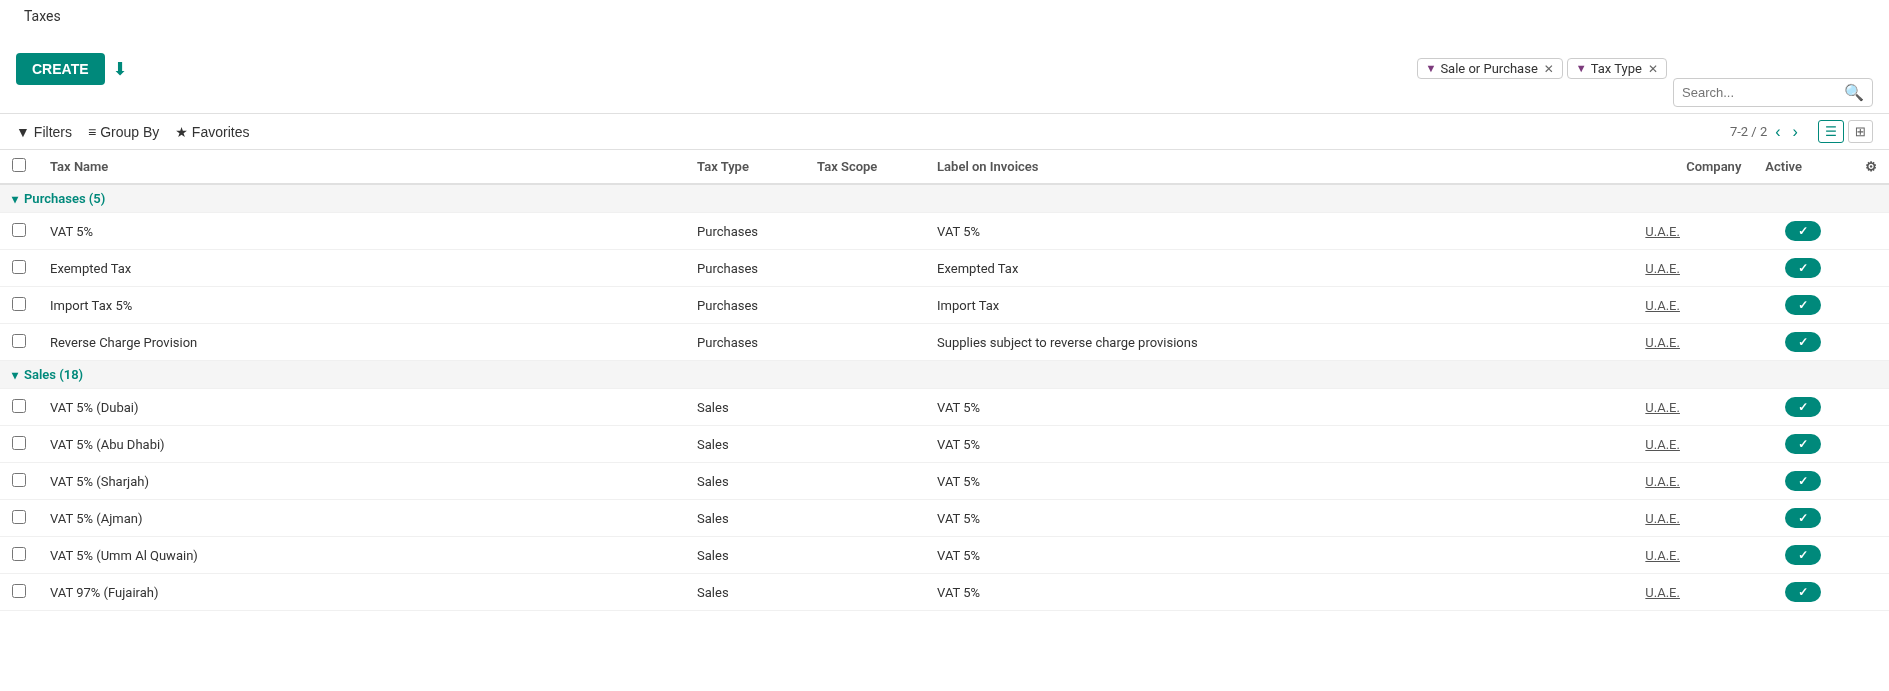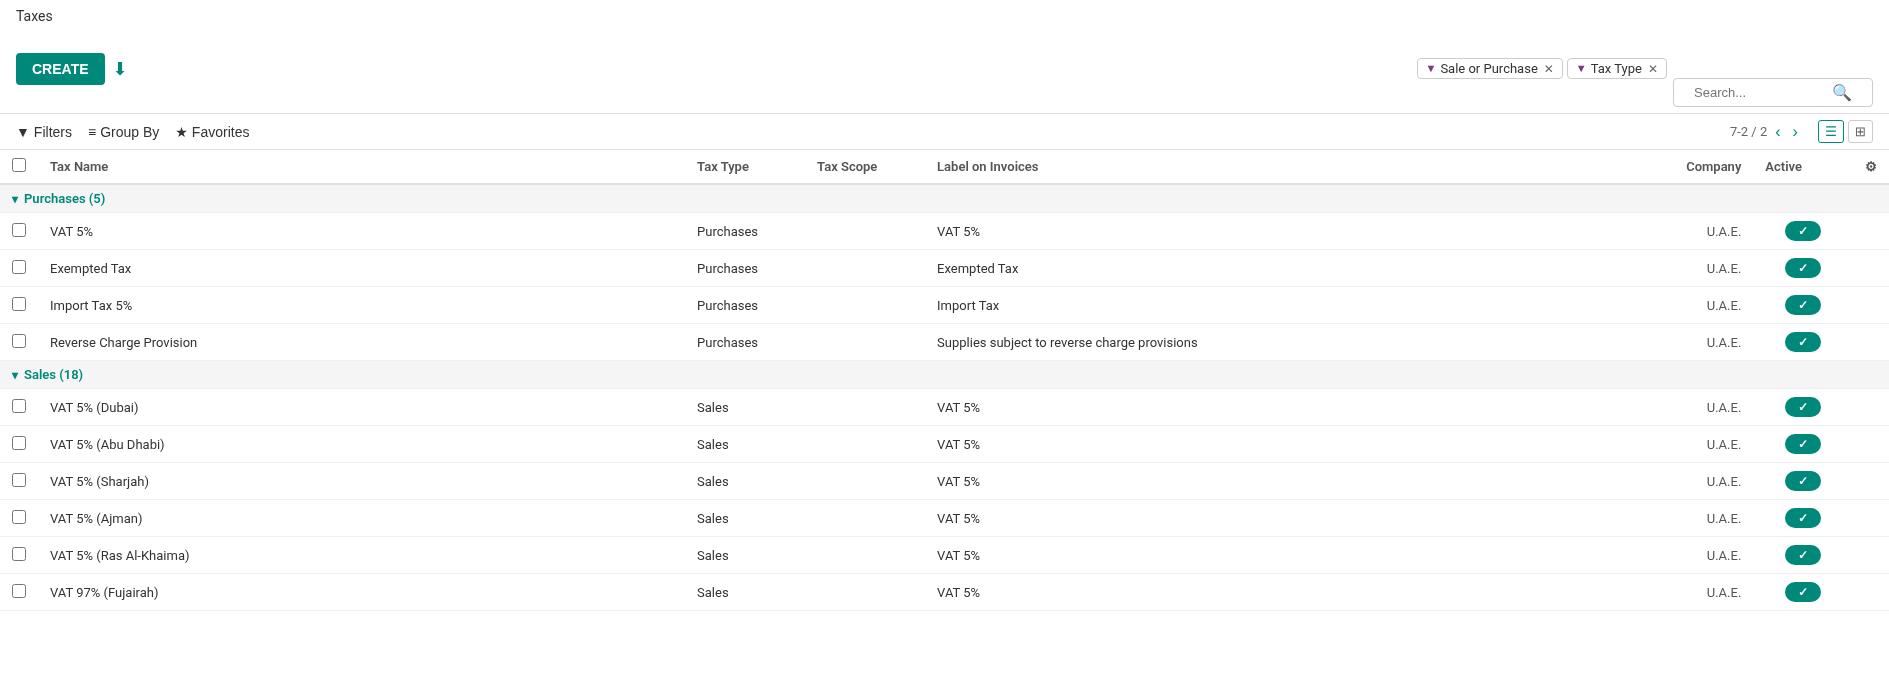--- a/index.html
+++ b/index.html
@@ -1,30 +1,30 @@
 <!DOCTYPE html>
 <html><head>
   <meta charset="utf-8">
   <style>
     * { box-sizing: border-box; margin: 0; padding: 0; }
     body { font-family: -apple-system, BlinkMacSystemFont, 'Segoe UI', Roboto, sans-serif; font-size: 14px; color: #333; background: #fff; }
 
-    .top-bar { padding: 8px 16px 0 16px; display: flex; align-items: center; gap: 8px; }
+    .top-bar { padding: 8px 16px 0 24px; display: flex; align-items: center; gap: 8px; }
 
     .toolbar { padding: 6px 16px; display: flex; align-items: center; gap: 8px; border-bottom: 1px solid #e0e0e0; }
     .create-btn { background: #00897b; color: #fff; border: none; border-radius: 4px; padding: 8px 16px; font-size: 14px; font-weight: 600; cursor: pointer; }
     .download-icon { color: #00897b; font-size: 18px; cursor: pointer; }
 
     .search-area { margin-left: auto; display: flex; align-items: center; gap: 6px; }
     .filter-chips { display: flex; gap: 4px; }
     .filter-chip { display: flex; align-items: center; gap: 4px; background: #fff; border: 1px solid #ccc; border-radius: 4px; padding: 2px 8px; font-size: 13px; }
     .chip-sales { color: #7c3a7c; font-size: 11px; }
     .chip-taxtype { color: #7c3a7c; font-size: 11px; }
     .chip-close { cursor: pointer; color: #666; margin-left: 2px; font-size: 12px; }
-    .search-box { display: flex; align-items: center; border: 1px solid #ccc; border-radius: 4px; padding: 4px 20px; width: 200px; margin-top: 48px; }
+    .search-box { display: flex; align-items: center; border: 1px solid #ccc; border-radius: 4px; padding: 4px 8px; width: 200px; margin-top: 48px; }
     .search-box input { border: none; outline: none; font-size: 13px; width: 100%; }
     .search-icon-btn { background: none; border: none; cursor: pointer; color: #666; font-size: 16px; }
 
     .action-bar { padding: 6px 16px; display: flex; align-items: center; gap: 16px; border-bottom: 1px solid #e0e0e0; }
     .action-btn { display: flex; align-items: center; gap: 4px; background: none; border: none; cursor: pointer; color: #333; font-size: 14px; }
     .pagination { margin-left: auto; display: flex; align-items: center; gap: 4px; font-size: 13px; color: #666; }
     .pag-btn { background: none; border: none; cursor: pointer; color: #00897b; font-size: 16px; padding: 2px 4px; }
     .view-btns { display: flex; gap: 4px; margin-left: 12px; }
     .view-btn { background: none; border: 1px solid #ccc; border-radius: 3px; padding: 3px 6px; cursor: pointer; color: #666; }
     .view-btn.active { color: #00897b; border-color: #00897b; }
@@ -37,21 +37,21 @@
     th.col-name { min-width: 260px; }
     th.col-type { width: 120px; }
     th.col-scope { width: 120px; }
     th.col-label { }
     th.col-company { width: 120px; text-align: right; }
     th.col-active { width: 100px; text-align: left; }
     th.col-settings { width: 32px; }
 
     tbody tr { border-bottom: 1px solid #f0f0f0; }
     td { padding: 8px 12px; font-size: 13px; vertical-align: middle; }
-    td.col-company { text-align: right; color: #555; }
+    td.col-company { color: #555; text-decoration: underline; }
     td.col-active { text-align: center; }
     td.col-check { width: 32px; }
 
     .group-row { background: #f5f5f5; font-weight: 600; font-size: 13px; }
     .group-row td { padding: 6px 12px; color: #333; }
     .group-label { display: flex; align-items: center; gap: 6px; }
     .group-chevron { font-size: 12px; color: #00897b; }
     .group-title { color: #00897b; }
 
     .toggle-active { display: inline-flex; align-items: center; justify-content: center; width: 36px; height: 20px; border-radius: 12px; background: #00897b; position: relative; cursor: pointer; }
@@ -259,21 +259,21 @@
       <td class="col-company">U.A.E.</td>
       <td class="col-active">
         <span class="toggle-active"></span>
       </td>
       <td></td>
     </tr>
         <tr>
       <td class="col-check">
         <input type="checkbox" style="">
       </td>
-      <td class="col-name">VAT 5% (Ras Al-Khaima)</td>
+      <td class="col-name">VAT 5% (Umm Al Quwain)</td>
       <td class="col-type">Sales</td>
       <td class="col-scope"></td>
       <td class="col-label">VAT 5%</td>
       <td class="col-company">U.A.E.</td>
       <td class="col-active">
         <span class="toggle-active"></span>
       </td>
       <td></td>
     </tr>
         <tr>

